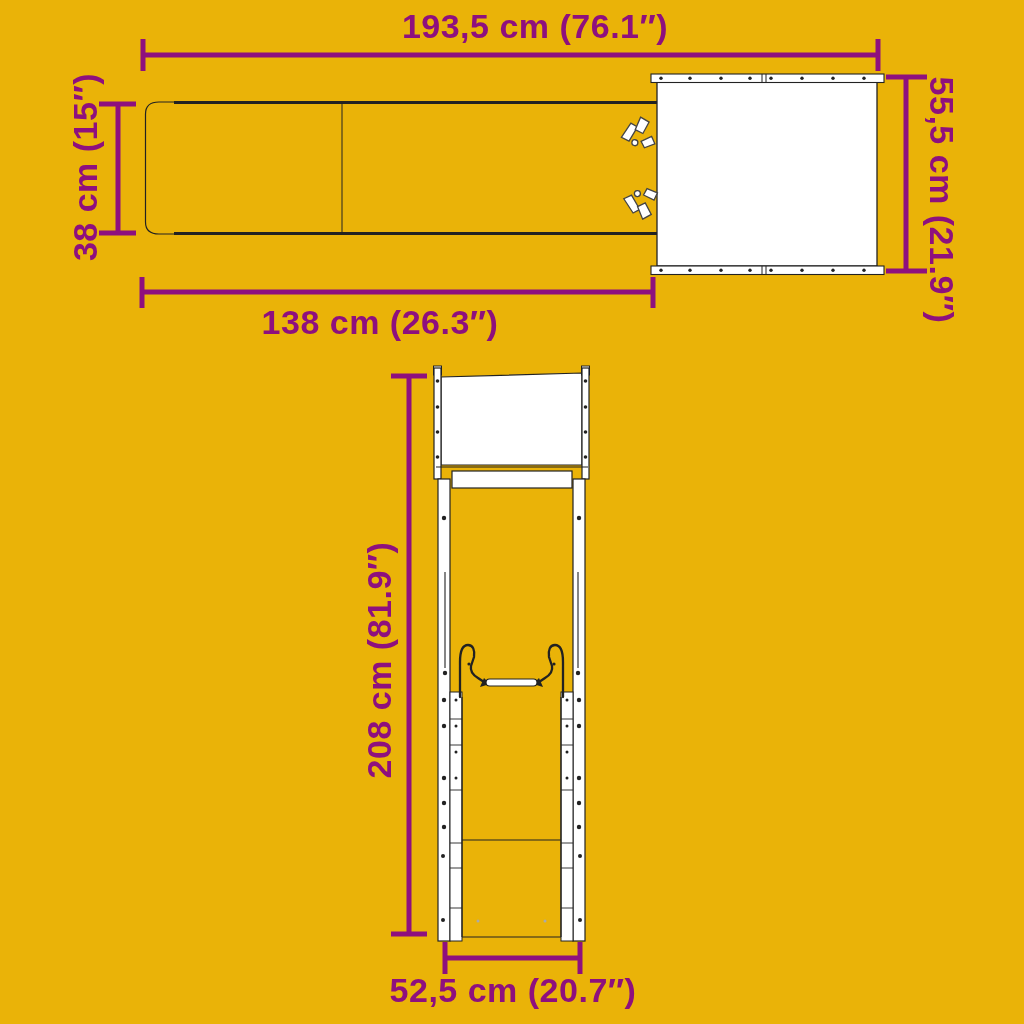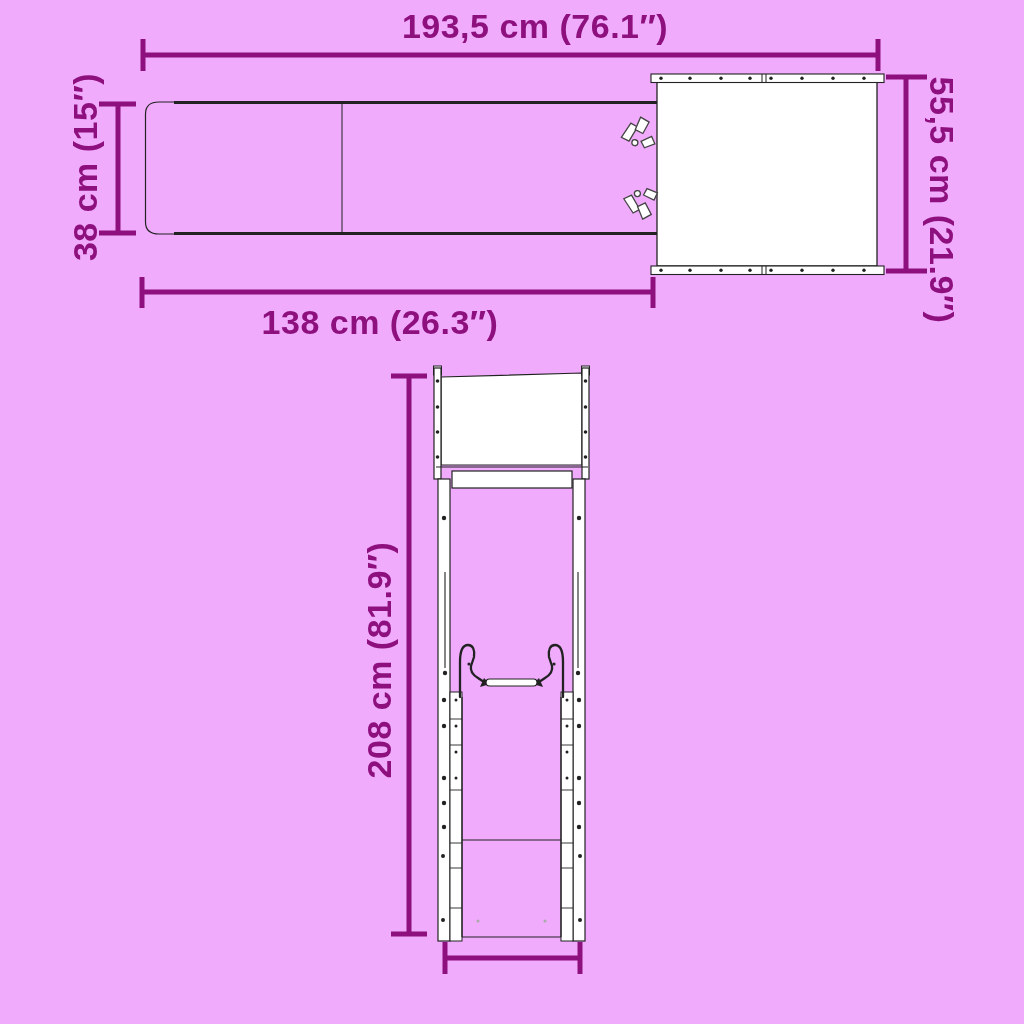--- a/index.html
+++ b/index.html
@@ -1,17 +1,17 @@
 <!DOCTYPE html>
 <html><head>
 <meta charset="utf-8">
 <style>
   html,body{margin:0;padding:0;background:#fff;}
   .canvas{
-    position:relative;width:1024px;height:1024px;background:#f0abfc;overflow:hidden;
+    position:relative;width:1024px;height:1024px;background:#eab308;overflow:hidden;
     font-family:"Liberation Sans","DejaVu Sans",sans-serif;
   }
   .canvas svg{position:absolute;left:0;top:0;}
   .dim{
     position:absolute;
     font-weight:700;
     font-size:34px;
     color:#8E107E;
     white-space:nowrap;
     transform:translate(-50%,-50%);
@@ -228,13 +228,14 @@
   <div class="dim" style="left:535px;top:26px;">193,5 cm (76.1″)</div>
 
   <div class="dim rot-ccw" style="left:85px;top:167px;">38 cm (15″)</div>
 
   <div class="dim rot-cw" style="left:941px;top:200px;">55,5 cm (21.9″)</div>
 
   <div class="dim" style="left:380px;top:322px;">138 cm (26.3″)</div>
 
   <div class="dim rot-ccw" style="left:379px;top:660px;">208 cm (81.9″)</div>
 
+  <div class="dim" style="left:513px;top:990px;">52,5 cm (20.7″)</div>
 </div>
 
 </body></html>

